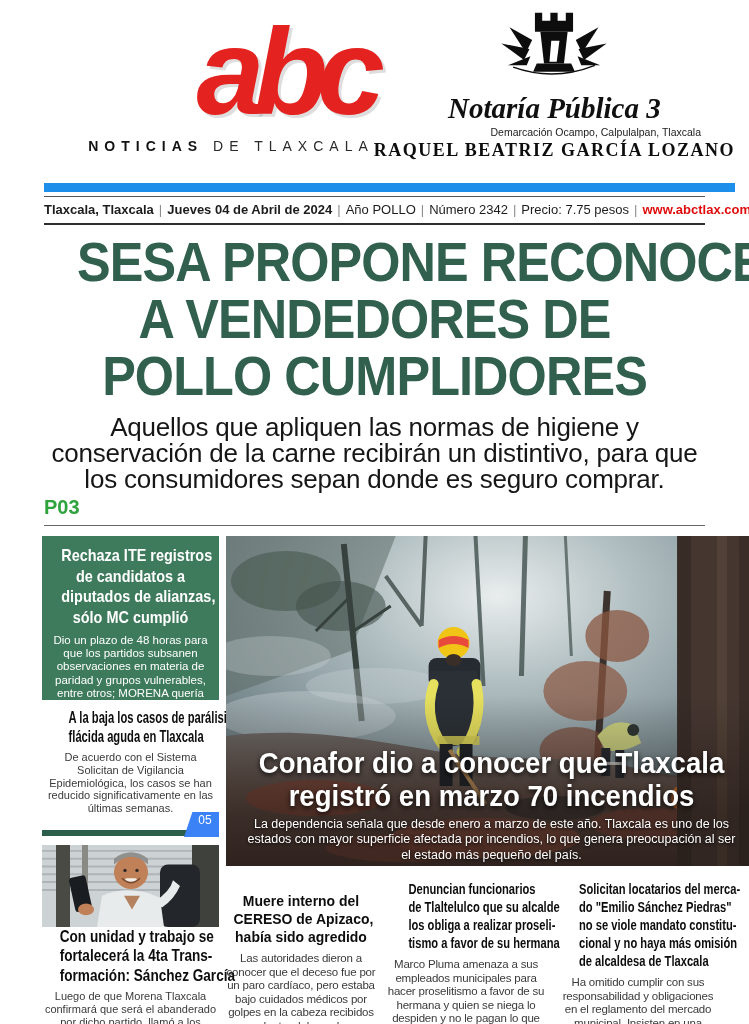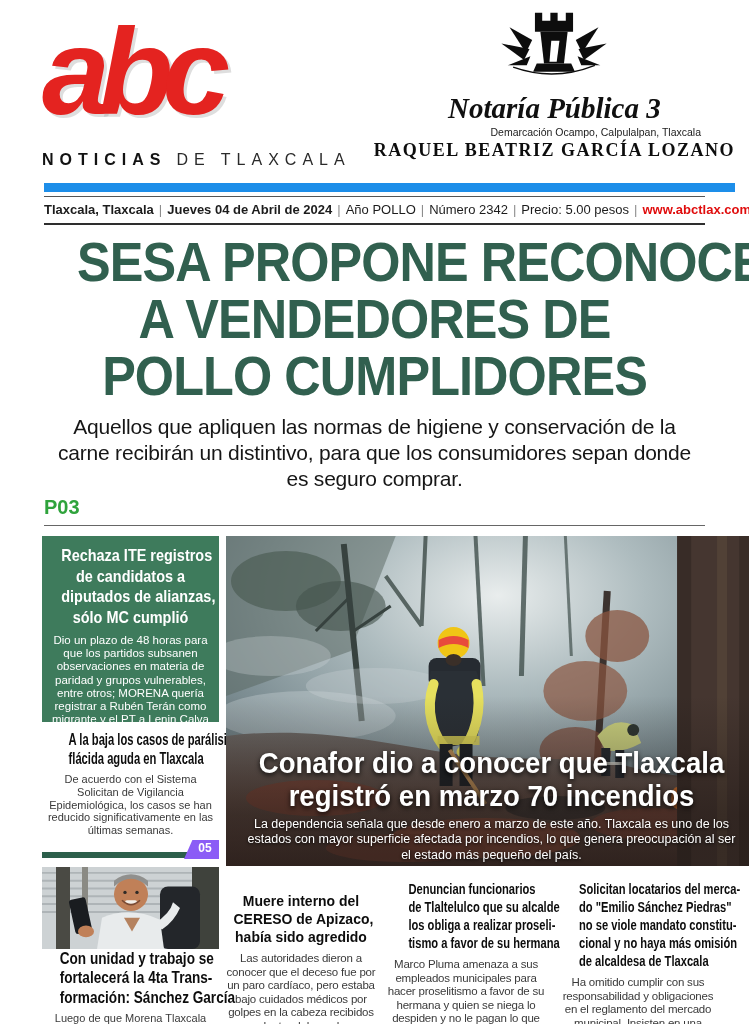--- a/index.html
+++ b/index.html
@@ -1,74 +1,74 @@
 <!DOCTYPE html>
 <html><head>
 <meta charset="utf-8">
 <style>
   * { margin:0; padding:0; box-sizing:border-box; }
   body { background:#fff; font-family:"Liberation Sans", sans-serif; }
   .page { position:relative; width:749px; height:1024px; background:#fff; overflow:hidden; margin:0 auto; color:#111; }
 
   
   .masthead { display:flex; height:182px; padding:6px 14px 0 42px; }
-  .logo-block { width:385px; text-align:left; padding-top:2px; }
+  .logo-block { width:385px; text-align:right; padding-top:2px; }
   .logo { font-style:italic; font-weight:800; font-size:122px; line-height:1.05; letter-spacing:-11px; color:#e42320; text-shadow:3px 3px 0 rgba(160,160,160,.35); }
-  .tagline { margin-top:15px; font-size:16px; letter-spacing:6px; color:#121212; white-space:nowrap; }
+  .tagline { margin-top:2px; font-size:14px; letter-spacing:6px; color:#121212; white-space:nowrap; }
   .tagline .tb { font-weight:800; margin-right:10px; }
   .tagline .tl { font-weight:400; color:#2a2a2a; }
   .ad-block { flex:1; display:flex; flex-direction:column; align-items:center; padding-top:4px; }
   .castle { width:118px; height:88px; }
   .ad-name { font-family:"Liberation Serif", serif; font-style:italic; font-weight:700; font-size:29px; color:#101010; line-height:1; margin-top:-4px; }
   .ad-district { font-size:10.5px; color:#1a1a1a; align-self:flex-end; margin:3px 34px 0 0; }
   .ad-person { font-family:"Liberation Serif", serif; font-weight:700; font-size:18px; letter-spacing:1.5px; color:#0d0d0d; margin-top:2px; white-space:nowrap; }
 
   .blue-bar { height:9px; background:#1d8ee9; margin:1px 14px 0 44px; }
 
   
   .dateline { margin:4px 44px 0 44px; border-top:1px solid #555; border-bottom:2px solid #2e2e2e; padding:5px 0 6px; text-align:center; font-size:13px; color:#1c1c1c; white-space:nowrap; }
   .dateline .b { font-weight:700;margin-top:16px; }
   .dateline .sep { color:#8a8a8a; padding:0 5px; font-weight:300; }
   .dateline .web { color:#e00d0d; font-weight:700; }
 
   
   .lead { padding:8px 44px 0; text-align:center; }
   .headline { color:#31604f; font-weight:800; font-size:56px; line-height:57px; letter-spacing:-1px; }
   .headline div { white-space:nowrap; }
-  .subheadline { margin:10px auto 0; font-size:21px; line-height:26px; letter-spacing:-0.2px; color:#161616; max-width:650px; }
+  .subheadline { margin:10px auto 0; font-size:26px; line-height:26px; letter-spacing:-0.2px; color:#161616; max-width:650px; }
   .lead-pref { text-align:left; color:#2fa33c; font-weight:800; font-size:20px; margin:4px 2px 0 0; }
   .lead-rule { border:0; border-top:1.5px solid #666; margin:6px 0 0; }
 
   
   .sx70{transform:scaleX(.70);transform-origin:center top;}
   .sx72{transform:scaleX(.72);transform-origin:center top;}
   .sx80{transform:scaleX(.80);transform-origin:center top;}
   .sx85{transform:scaleX(.85);transform-origin:center top;}
   .sx90{transform:scaleX(.90);transform-origin:center top;}
   .sx95{transform:scaleX(.95);transform-origin:center top;}
   .lines div { white-space:nowrap; }
 
   
   .content { display:flex; margin:10px 0 0 42px; gap:7px; align-items:flex-start; }
   .sidebar { width:177px; flex:none; }
   .main-col { flex:1; min-width:0; }
 
   
-  .green-box { background:#3e7b5c; color:#fff; padding:10px 7px 5px; text-align:center; height:186px; overflow:hidden; }
+  .green-box { background:#3e7b5c; color:#fff; padding:10px 7px 5px; text-align:center; height:164px; overflow:hidden; }
   .gb-title { font-weight:800; font-size:17px; line-height:20.5px; }
   .gb-body { margin-top:6px; font-size:11.5px; line-height:13.2px; }
 
   .side-story { margin-top:8px; text-align:center; }
   .s-title { font-weight:800; font-size:16px; line-height:19px; color:#0d0d0d; }
   .s-title3 { font-weight:800; font-size:17px; line-height:19.5px; color:#0d0d0d; }
   .s-body { margin:5px 2px 0; font-size:11px; line-height:12.8px; color:#3a3a3a; }
 
   .pagebar { position:relative; height:17px; margin-top:5px; }
   .pagebar .bar { position:absolute; left:0; right:0; bottom:1px; height:6px; background:#2c5f4b; }
-  .pagebar .badge { position:absolute; right:0; bottom:0; width:35px; height:19px; background:#8b5cf6; clip-path:polygon(24% 0,100% 0,100% 100%,0 100%); color:#fff; font-weight:700; font-size:12px; line-height:17px; text-align:center; padding-left:7px; }
+  .pagebar .badge { position:absolute; right:0; bottom:0; width:35px; height:25px; background:#3b82f6; clip-path:polygon(24% 0,100% 0,100% 100%,0 100%); color:#fff; font-weight:400; font-size:12px; line-height:17px; text-align:center; padding-left:7px; }
 
   .side-photo { display:block; width:100%; height:82px; }
 
   
   .main-photo { position:relative; height:330px; overflow:hidden; }
   .main-photo svg { display:block; width:100%; height:100%; }
   .photo-shade { position:absolute; left:0; right:0; bottom:0; height:170px; background:linear-gradient(to bottom, rgba(25,18,16,0) 0%, rgba(25,18,16,.45) 70%); }
   .caption { position:absolute; left:8px; right:0; bottom:3px; padding:0 8px; text-align:center; color:#fff; }
   .cap-title { font-weight:800; font-size:29px; line-height:33px; text-shadow:0 2px 5px rgba(0,0,0,.85); }
   .cap-body { margin-top:4px; font-size:12.5px; line-height:15.5px; text-shadow:0 1px 3px rgba(0,0,0,.9); }
@@ -113,21 +113,21 @@
       </svg>
       <div class="ad-name">Notaría Pública 3</div>
       <div class="ad-district">Demarcación Ocampo, Calpulalpan, Tlaxcala</div>
       <div class="ad-person">RAQUEL BEATRIZ GARCÍA LOZANO</div>
     </div>
   </header>
 
   <div class="blue-bar"></div>
 
   <div class="dateline">
-    <span class="b">Tlaxcala, Tlaxcala</span><span class="sep">|</span><span class="b">Jueves 04 de Abril de 2024</span><span class="sep">|</span><span>Año POLLO</span><span class="sep">|</span><span>Número 2342</span><span class="sep">|</span><span>Precio: 5.00 pesos</span><span class="sep">|</span><span class="web">www.abctlax.com</span>
+    <span class="b">Tlaxcala, Tlaxcala</span><span class="sep">|</span><span class="b">Jueves 04 de Abril de 2024</span><span class="sep">|</span><span>Año POLLO</span><span class="sep">|</span><span>Número 2342</span><span class="sep">|</span><span>Precio: 7.75 pesos</span><span class="sep">|</span><span class="web">www.abctlax.com</span>
   </div>
 
   <section class="lead">
     <h1 class="headline lines sx90">
         <div>SESA PROPONE RECONOCER</div>
         <div>A VENDEDORES DE</div>
         <div>POLLO CUMPLIDORES</div>
       </h1>
     <p class="subheadline">Aquellos que apliquen las normas de higiene y conservación de la carne recibirán un distintivo, para que los consumidores sepan donde es seguro comprar.</p>
     <div class="lead-pref">P03</div>

